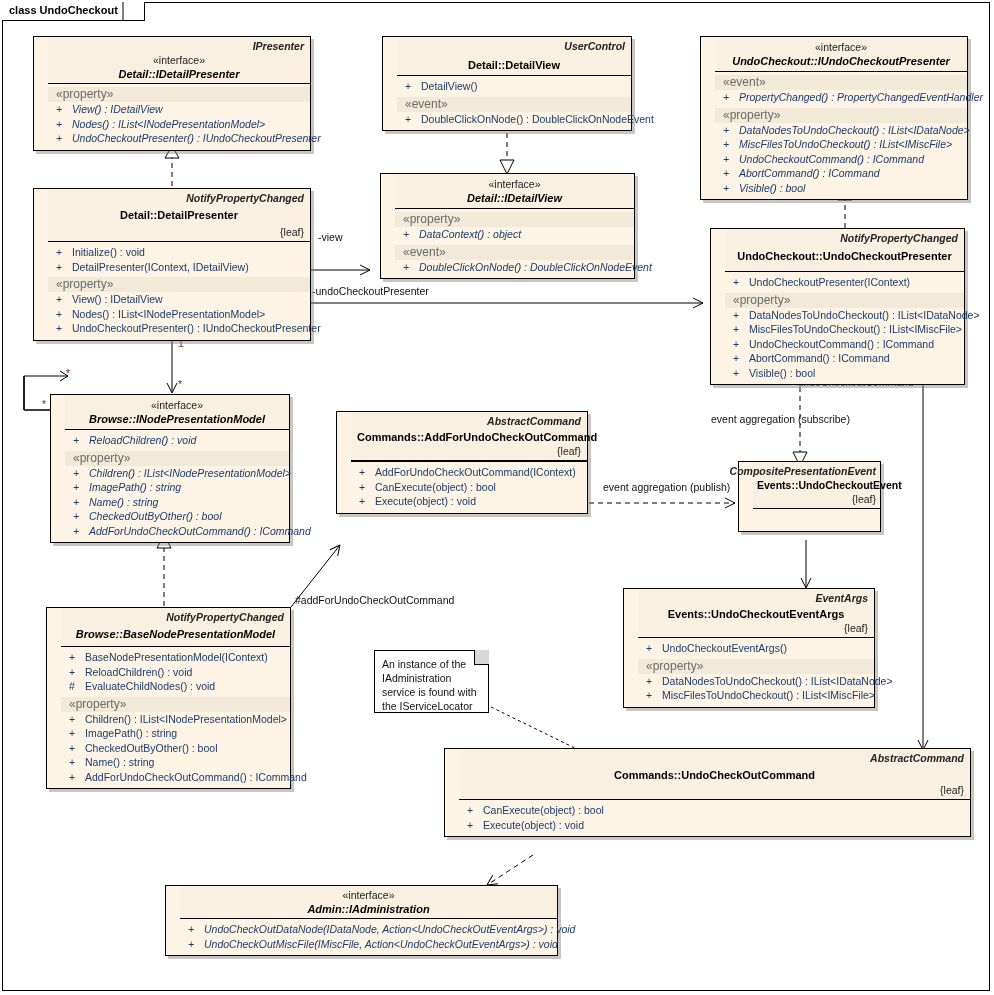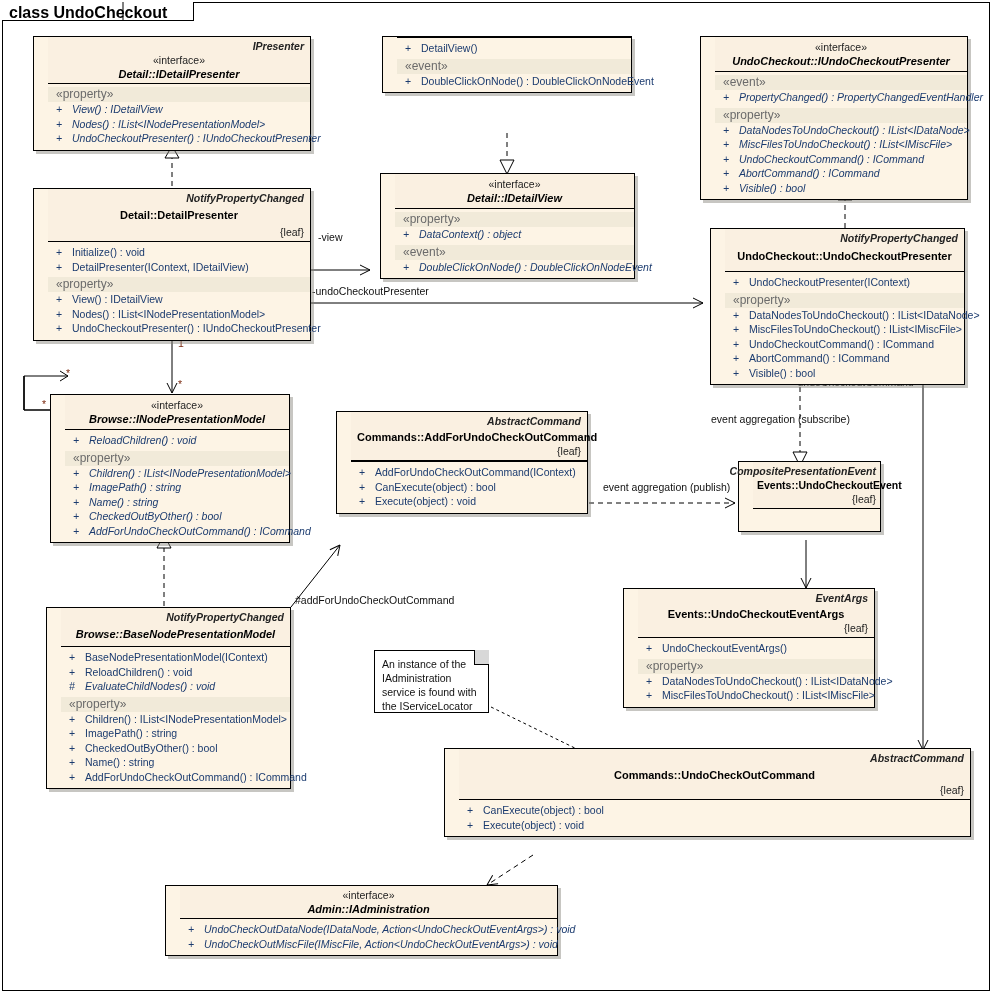--- a/index.html
+++ b/index.html
@@ -4,42 +4,42 @@
 <title>class UndoCheckout</title>
 <style>
   html,body{margin:0;padding:0;background:#ffffff;}
   body{font-family:"Liberation Sans","DejaVu Sans",sans-serif;}
   #canvas{position:relative;width:994px;height:995px;background:#ffffff;overflow:hidden;}
 
   
   #frame{position:absolute;left:2px;top:2px;width:988px;height:989px;border:1px solid #000;box-sizing:border-box;}
   #frame-tab{position:absolute;left:2px;top:2px;height:19px;box-sizing:border-box;
              border:1px solid #000;border-top:none;border-left:none;background:#fff;
-             padding:2px 26px 0 7px;font-size:16px;font-weight:bold;color:#000;white-space:nowrap;}
+             padding:2px 26px 0 7px;font-size:11px;font-weight:bold;color:#000;white-space:nowrap;}
   #frame-tab-corner{position:absolute;top:2px;height:19px;width:14px;overflow:hidden;}
   #frame-tab-corner svg{display:block;}
 
   
   .uml{position:absolute;box-sizing:border-box;border:1px solid #000;
        background:#fdf4e5;box-shadow:3px 3px 0 rgba(130,128,120,0.45);padding-left:14px;}
   .uml .hdr{box-sizing:border-box;background:#faf0e1;padding:3px 6px 4px 6px;position:relative;}
   .uml .stereo-tr{position:absolute;right:6px;top:3px;font-size:10.5px;font-style:italic;font-weight:bold;color:#222;white-space:nowrap;}
   .uml .leaf-br{position:absolute;right:6px;bottom:3px;font-size:10.5px;color:#222;white-space:nowrap;}
   .uml .kw{text-align:center;font-size:10.5px;color:#222;line-height:13px;}
   .uml .nm{text-align:center;font-size:11px;font-weight:bold;color:#000;line-height:14px;white-space:nowrap;}
   .uml.iface .nm{font-style:italic;}
   .uml .sep{height:1px;background:#000;font-size:0;line-height:0;}
   .uml .cmp{box-sizing:border-box;background:#fdf4e5;padding:3px 0 4px 0;}
   .uml .grp{font-size:12px;color:#6b6b6b;background:#f1ead9;padding:1px 0 1px 8px;line-height:13px;}
   .uml .ft{display:block;font-size:10.5px;color:#1b3b6f;line-height:14.5px;padding:0 4px 0 8px;white-space:nowrap;}
   .uml .ft .vis{display:inline-block;width:16px;color:#1b3b6f;}
   .uml.iface .ft{font-style:italic;}
   .uml .ft.attr{color:#8b1a1a;}
   .uml .ft.attr .vis{color:#8b1a1a;}
-  .uml .ft.ital{font-style:italic;}
+  .uml .ft.ital{}
 
   
   .note{position:absolute;box-sizing:border-box;border:1px solid #000;background:#fff;
         font-size:10.5px;color:#111;line-height:14px;padding:6px 6px 4px 7px;}
   .note .fold{position:absolute;right:-1px;top:-1px;width:14px;height:14px;
               background:#d8d8d8;border-left:1px solid #000;border-bottom:1px solid #000;}
 
   
   #wires{position:absolute;left:0;top:0;width:994px;height:995px;pointer-events:none;}
   .lbl{position:absolute;font-size:10.5px;color:#111;white-space:nowrap;}
@@ -178,20 +178,24 @@
     <div class="sep"></div>
     <div class="cmp">
       <div class="grp">«property»</div>
       <span class="ft"><span class="vis">+</span><span>View() : IDetailView</span></span>
       <span class="ft"><span class="vis">+</span><span>Nodes() : IList&lt;INodePresentationModel&gt;</span></span>
       <span class="ft"><span class="vis">+</span><span>UndoCheckoutPresenter() : IUndoCheckoutPresenter</span></span>
     </div>
   </div>
 
   <div class="uml" id="c-detailview" style="left:382px; top:36px; width:250px;">
+    <div class="hdr" style="height:38px;">
+      <div class="stereo-tr">UserControl</div>
+      <div class="nm" style="margin-top:18px;">Detail::DetailView</div>
+    </div>
     <div class="sep"></div>
     <div class="cmp">
       <span class="ft"><span class="vis">+</span><span>DetailView()</span></span>
       <div class="grp" style="margin-top:3px;">«event»</div>
       <span class="ft"><span class="vis">+</span><span>DoubleClickOnNode() : DoubleClickOnNodeEvent</span></span>
     </div>
   </div>
 
   <div class="uml iface" id="c-iundocheckoutpresenter" style="left:700px; top:36px; width:268px;">
     <div class="hdr" style="height:34px;">

